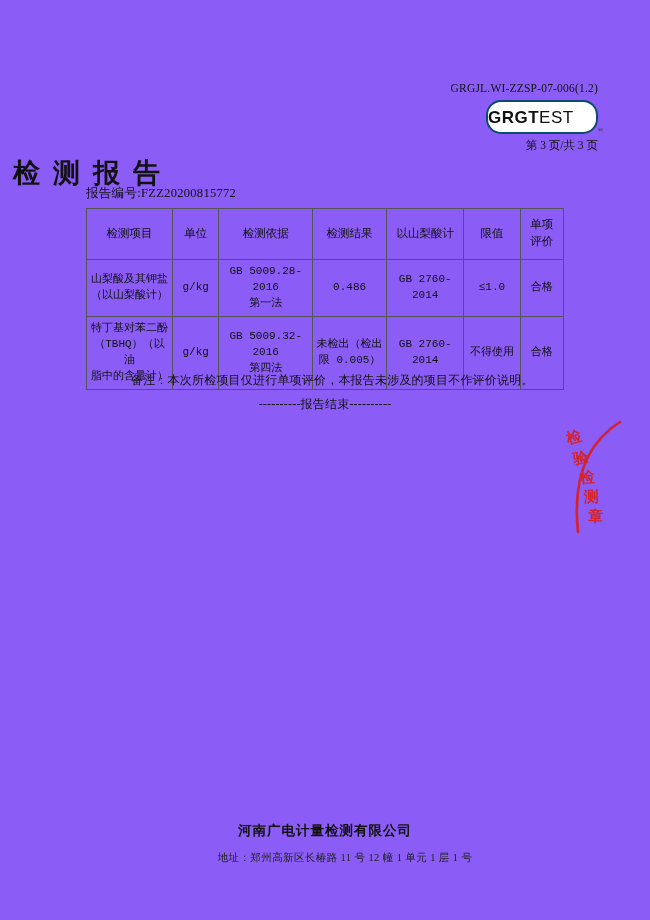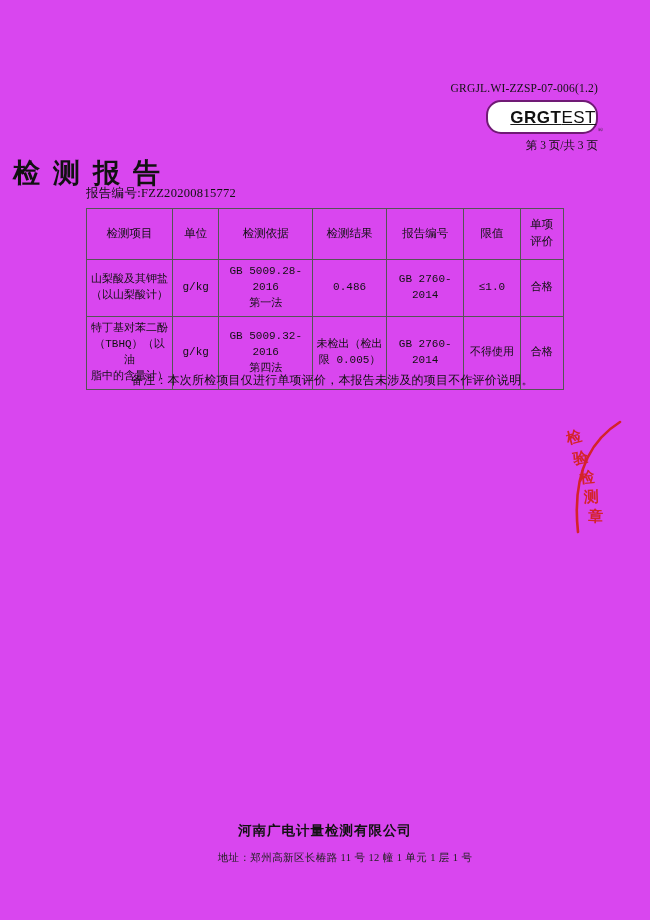--- a/index.html
+++ b/index.html
@@ -11,47 +11,46 @@
     height: 920px;
     background: #ffffff;
     font-family: "Liberation Serif", serif;
     color: #1a1a1a;
     position: relative;
     overflow: hidden;
   }
   .page {
     position: absolute;
     inset: 0;
-    background: #d946ef;
+    background: #8b5cf6;
   }
 
   
   .doc-code {
     position: absolute;
     top: 82px;
     right: 52px;
     font-family: "Liberation Serif", serif;
     font-size: 11.5px;
     letter-spacing: .2px;
     color: #111;
     white-space: nowrap;
   }
   .logo-box {
     position: absolute;
     top: 100px;
     right: 52px;
     width: 108px;
     height: 30px;
-    border: 2px solid #701a75;
+    border: 2px solid #0c4a6e;
     border-radius: 15px;
     display: flex;
     align-items: center;
-    justify-content: flex-end;
+    justify-content: flex-start;
     background: #fff;
-    text-decoration: underline;
   }
   .logo-text {
     font-family: "Liberation Sans", sans-serif;
     font-weight: bold;
     font-size: 17px;
     letter-spacing: .5px;
     color: #111;
     line-height: 1;
   }
   .logo-text .light { font-weight: normal; }
@@ -206,21 +205,21 @@
   <div class="report-no">报告编号:FZZ20200815772</div>
 
   <div class="tbl-wrap">
     <table class="result">
       <thead>
         <tr>
           <th class="col-item">检测项目</th>
           <th class="col-unit">单位</th>
           <th class="col-basis">检测依据</th>
           <th class="col-result">检测结果</th>
-          <th class="col-eval">报告编号</th>
+          <th class="col-eval">以山梨酸计</th>
           <th class="col-limit">限值</th>
           <th class="col-single">
               <span style="display:block">单项</span>
               <span style="display:block">评价</span>
             </th>
         </tr>
       </thead>
       <tbody>
         <tr>
           <td class="col-item two-line">
@@ -254,20 +253,21 @@
           </td>
           <td class="col-eval">GB 2760-2014</td>
           <td class="col-limit">不得使用</td>
           <td class="col-single">合格</td>
         </tr>
       </tbody>
     </table>
   </div>
 
   <div class="note">备注：本次所检项目仅进行单项评价，本报告未涉及的项目不作评价说明。</div>
+  <div class="end-mark">----------报告结束----------</div>
 
   <div class="seal">
     <svg width="70" height="115" viewBox="0 0 70 115" xmlns="http://www.w3.org/2000/svg" aria-hidden="true">
       <path d="M62 2 C30 22, 14 56, 20 112" fill="none" stroke="#d4232a" stroke-width="2.6" stroke-linecap="round"></path>
       <g fill="#d4232a" font-family="Liberation Serif, serif" font-size="15" font-weight="bold">
         <text x="10" y="24" transform="rotate(-16 10 24)">检</text>
         <text x="16" y="44" transform="rotate(-10 16 44)">验</text>
         <text x="22" y="63" transform="rotate(-6 22 63)">检</text>
         <text x="26" y="82" transform="rotate(-2 26 82)">测</text>
         <text x="30" y="101" transform="rotate(2 30 101)">章</text>

